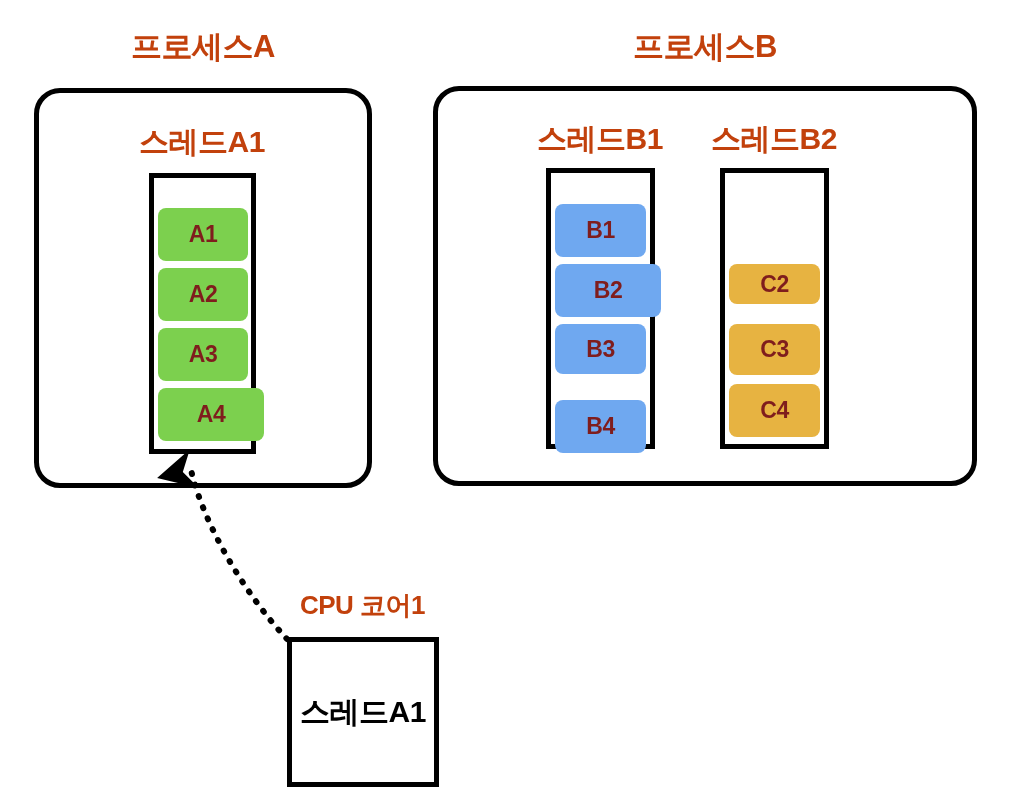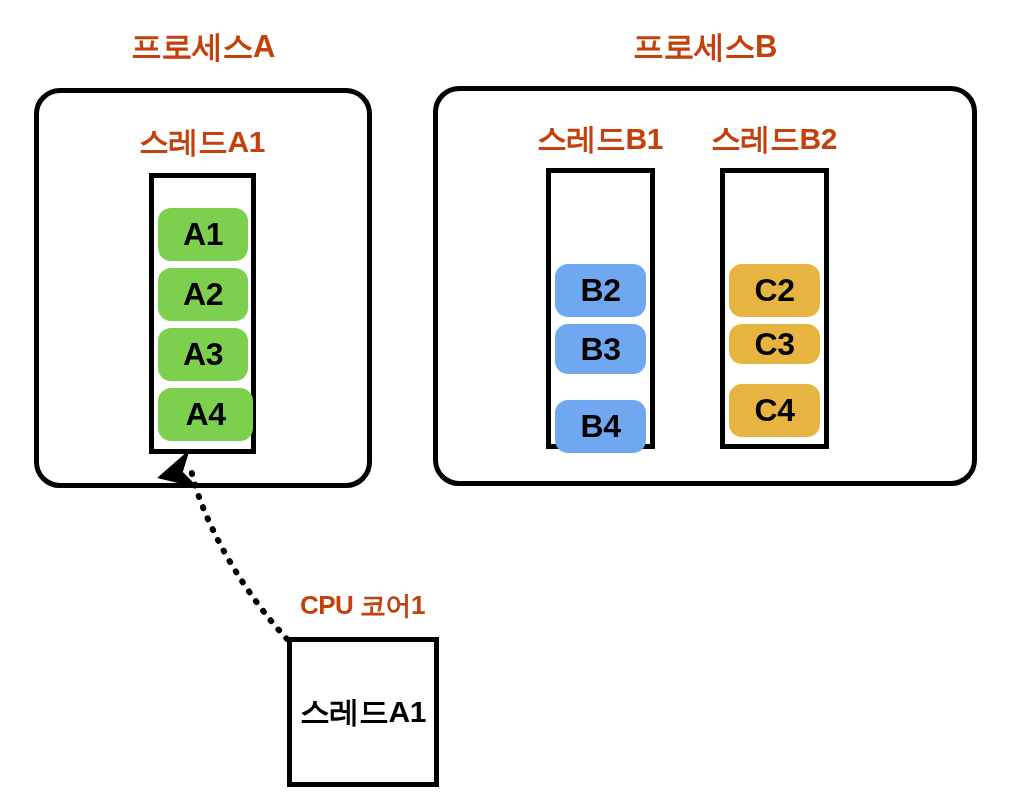--- a/index.html
+++ b/index.html
@@ -52,28 +52,28 @@
   .thread-box {
     position: absolute;
     border: 5px solid #000000;
     background: #ffffff;
     box-sizing: border-box;
   }
 
   
   .pill {
     position: absolute;
-    border-radius: 13px;
+    border-radius: 8px;
     box-sizing: border-box;
     display: flex;
     align-items: center;
     justify-content: center;
     font-weight: bold;
-    font-size: 32px;
-    color: #000000;
+    font-size: 23px;
+    color: #7f1d1d;
     letter-spacing: -0.5px;
   }
 
   
   .core-box {
     position: absolute;
     border: 5px solid #000000;
     background: #ffffff;
     box-sizing: border-box;
   }
@@ -110,40 +110,41 @@
 
   <div class="process-box" style="left:34px; top:88px; width:338px; height:400px;"></div>
 
   <div class="label thread" style="left:129px; top:127px; width:146px;">스레드A1</div>
 
   <div class="thread-box" style="left:149px; top:173px; width:107px; height:281px;"></div>
 
   <div class="pill" style="left:158px; top:208px; width:90px; height:53px; background:#7CD04E;">A1</div>
   <div class="pill" style="left:158px; top:268px; width:90px; height:53px; background:#7CD04E;">A2</div>
   <div class="pill" style="left:158px; top:328px; width:90px; height:53px; background:#7CD04E;text-align:right;">A3</div>
-  <div class="pill" style="left:158px; top:388px; width:95px; height:53px; background:#7CD04E;">A4</div>
+  <div class="pill" style="left:158px; top:388px; width:106px; height:53px; background:#7CD04E;">A4</div>
 
   <div class="label process" style="left:433px; top:31px; width:544px;">프로세스B</div>
 
   <div class="process-box" style="left:433px; top:86px; width:544px; height:400px;"></div>
 
   <div class="label thread" style="left:527px; top:124px; width:146px;">스레드B1</div>
 
   <div class="thread-box" style="left:546px; top:168px; width:109px; height:281px;"></div>
 
-  <div class="pill" style="left:555px; top:264px; width:91px; height:53px; background:#6FA8F0;">B2</div>
+  <div class="pill" style="left:555px; top:204px; width:91px; height:53px; background:#6FA8F0;">B1</div>
+  <div class="pill" style="left:555px; top:264px; width:106px; height:53px; background:#6FA8F0;">B2</div>
   <div class="pill" style="left:555px; top:324px; width:91px; height:50px; background:#6FA8F0;text-align:center;">B3</div>
   <div class="pill" style="left:555px; top:384px; width:91px; height:53px; background:#6FA8F0;margin-top:16px;">B4</div>
 
   <div class="label thread" style="left:701px; top:124px; width:146px;">스레드B2</div>
 
   <div class="thread-box" style="left:720px; top:168px; width:109px; height:281px;"></div>
 
-  <div class="pill" style="left:729px; top:264px; width:91px; height:53px; background:#E7B341;">C2</div>
-  <div class="pill" style="left:729px; top:324px; width:91px; height:40px; background:#E7B341;">C3</div>
+  <div class="pill" style="left:729px; top:264px; width:91px; height:40px; background:#E7B341;">C2</div>
+  <div class="pill" style="left:729px; top:324px; width:91px; height:51px; background:#E7B341;">C3</div>
   <div class="pill" style="left:729px; top:384px; width:91px; height:53px; background:#E7B341;">C4</div>
 
   <div class="label core" style="left:287px; top:592px; width:151px;">CPU 코어1</div>
 
   <div class="core-box" style="left:287px; top:637px; width:152px; height:150px;">
     <div class="core-text">스레드A1</div>
   </div>
 
   <svg id="arrow-layer" viewBox="0 0 1034 792">
     <defs>

